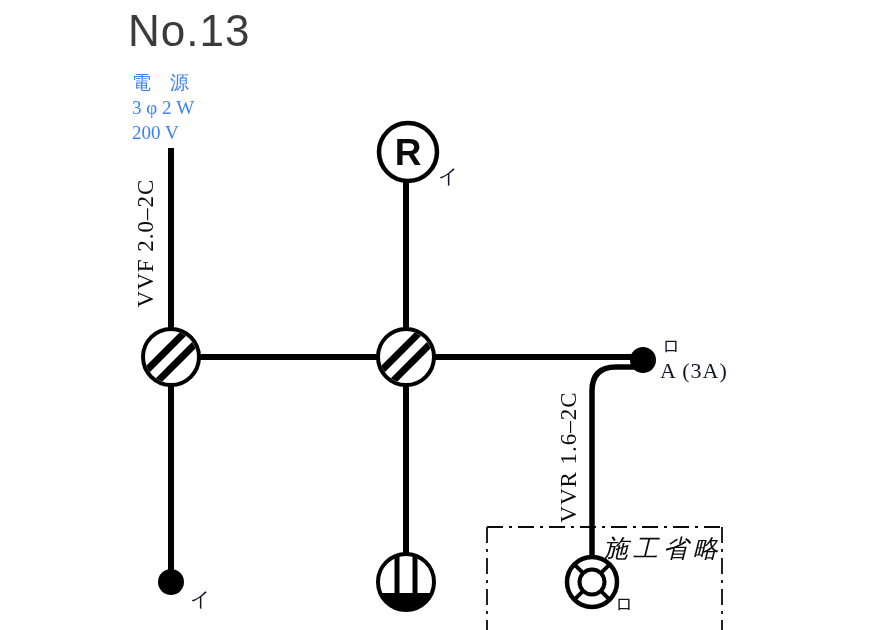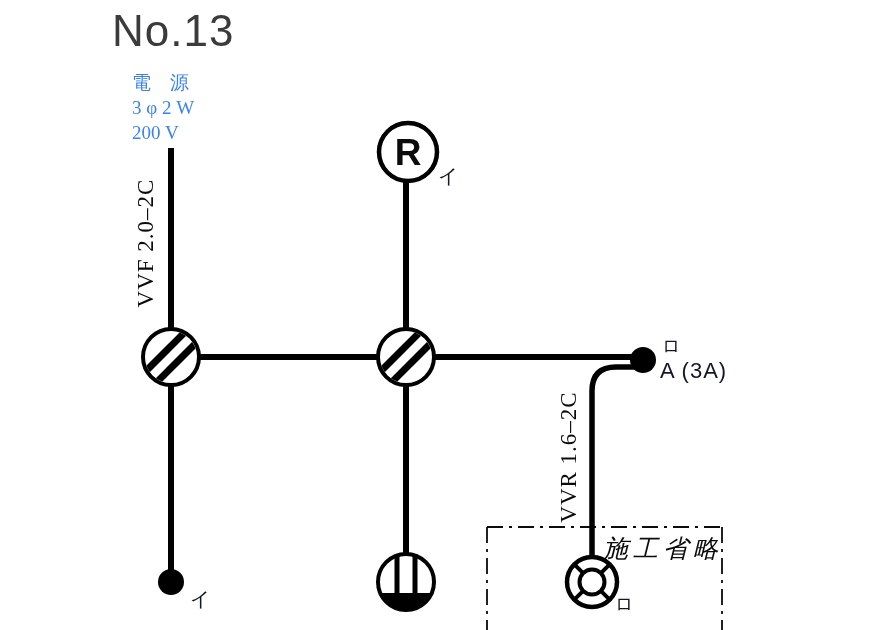--- a/index.html
+++ b/index.html
@@ -17,21 +17,21 @@
   .cable-label{
     font-size:23px;letter-spacing:1px;color:#0b0b0b;
     width:150px;height:26px;text-align:center;
     transform:rotate(-90deg);transform-origin:center center;
   }
   .kana{
     font-family:"Liberation Sans","DejaVu Sans",sans-serif;
     font-size:20px;color:#15152a;
   }
   .rating{
-    font-family:Liberation Sans, sans-serif;
+    font-family:Liberation Serif, serif;
     font-size:22px;color:#15152a;letter-spacing:1px;
   }
   .omit{
     font-size:25px;letter-spacing:5px;color:#0b0b0b;
   }
   svg{position:absolute;left:0;top:0;}
   svg text.device-letter{
     font-family:"Liberation Sans","DejaVu Sans",sans-serif;
     font-size:37px;font-weight:bold;fill:#0b0b0b;
   }
@@ -101,21 +101,21 @@
       <circle cx="592" cy="582" r="12.5" stroke-width="4"></circle>
       <g stroke-width="4">
         <line x1="600.8" y1="573.2" x2="609.7" y2="564.3"></line>
         <line x1="583.2" y1="573.2" x2="574.3" y2="564.3"></line>
         <line x1="600.8" y1="590.8" x2="609.7" y2="599.7"></line>
         <line x1="583.2" y1="590.8" x2="574.3" y2="599.7"></line>
       </g>
     </g>
   </svg>
 
-  <div class="abs title" style="left:112px;top:6px;">No.13</div>
+  <div class="abs title" style="left:128px;top:6px;">No.13</div>
 
   <div class="abs" style="left:132px;top:70px;">
     <div class="srcline">電　源</div>
     <div class="srcline">3 φ 2 W</div>
     <div class="srcline">200 V</div>
   </div>
 
   <div class="abs cable-label" style="left:71px;top:230px;">VVF 2.0–2C</div>
 
   <div class="abs cable-label" style="left:494px;top:444px;">VVR 1.6–2C</div>

